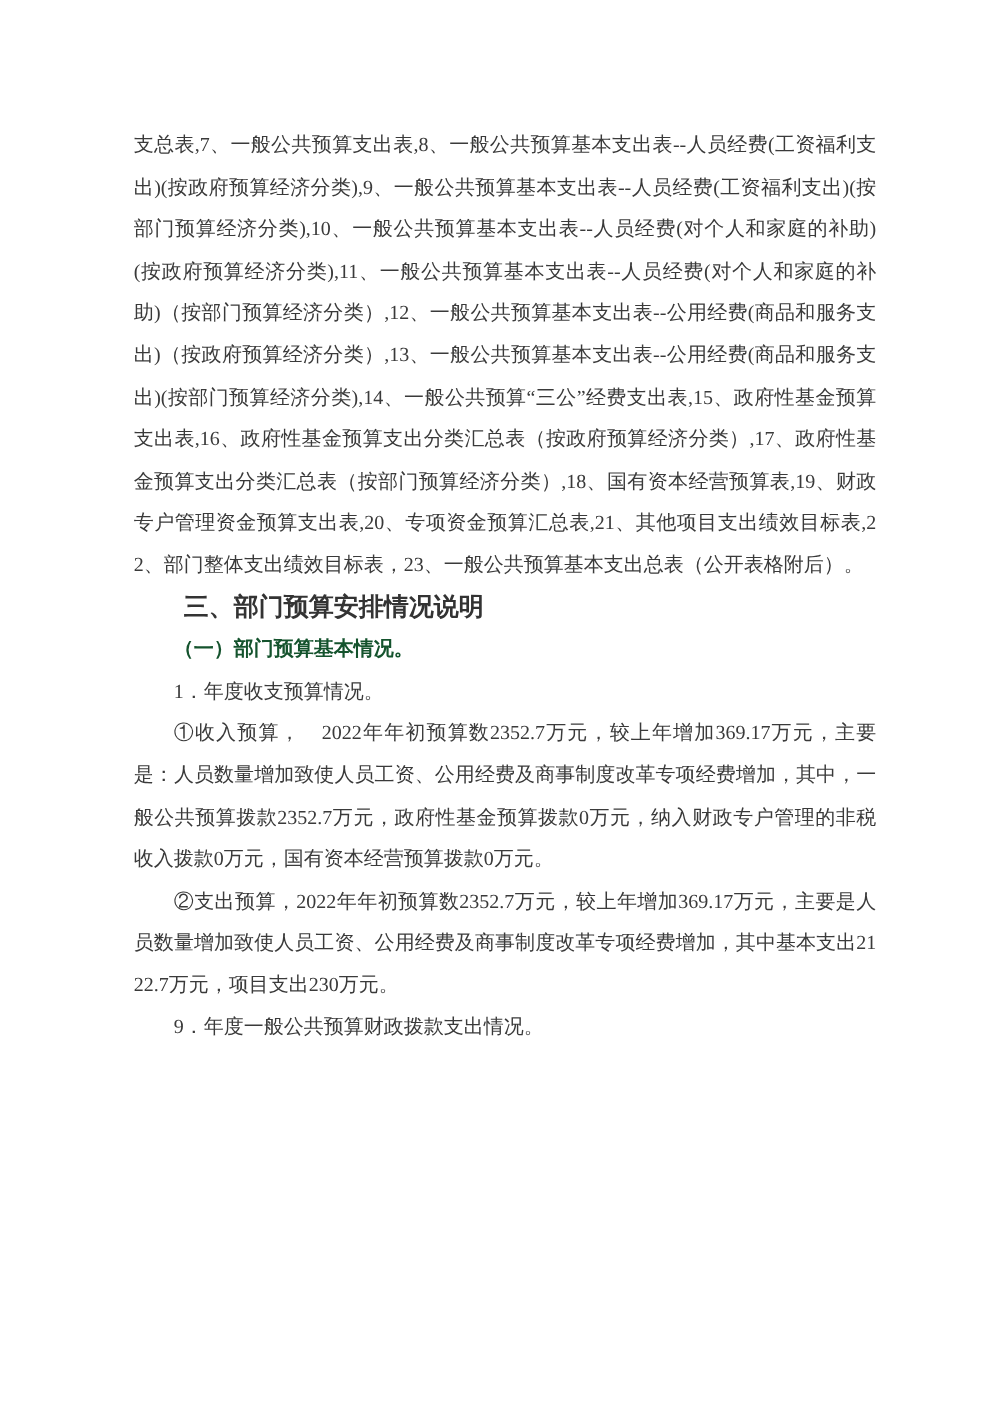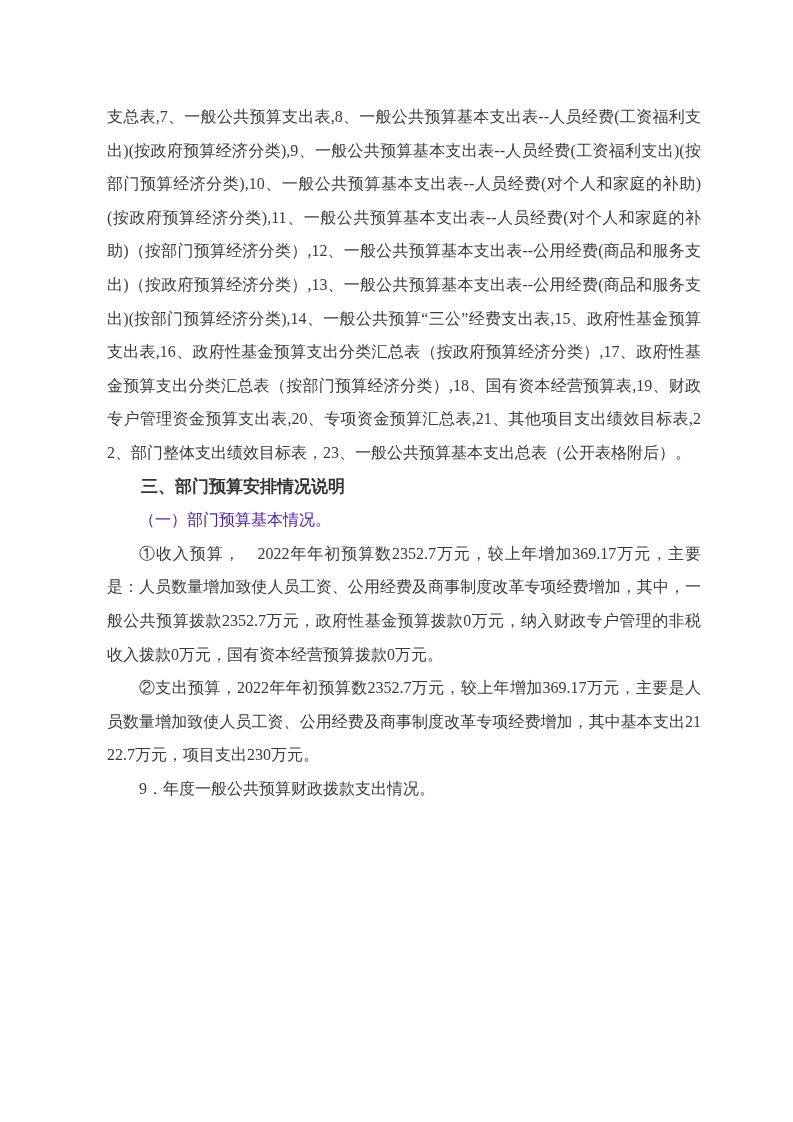--- a/index.html
+++ b/index.html
@@ -28,31 +28,32 @@
     padding: 0;
     text-indent: 2em;
     word-break: break-all;
   }
   .page p.continuation {
     text-indent: 0;
   }
   .page p.heading1 {
     font-weight: bold;
     font-family: "Liberation Sans", sans-serif;
-    font-size: 17px;
+    font-size: 20px;
     color: #333333;
   }
   .page p.heading2 {
-    font-weight: normal;
-    color: #4c1d95;
+    font-weight: bold;
+    color: #14532d;
   }
 </style>
 </head>
 <body>
 
 <div class="page">
   <p class="continuation">支总表,7、一般公共预算支出表,8、一般公共预算基本支出表--人员经费(工资福利支出)(按政府预算经济分类),9、一般公共预算基本支出表--人员经费(工资福利支出)(按部门预算经济分类),10、一般公共预算基本支出表--人员经费(对个人和家庭的补助)(按政府预算经济分类),11、一般公共预算基本支出表--人员经费(对个人和家庭的补助)（按部门预算经济分类）,12、一般公共预算基本支出表--公用经费(商品和服务支出)（按政府预算经济分类）,13、一般公共预算基本支出表--公用经费(商品和服务支出)(按部门预算经济分类),14、一般公共预算“三公”经费支出表,15、政府性基金预算支出表,16、政府性基金预算支出分类汇总表（按政府预算经济分类）,17、政府性基金预算支出分类汇总表（按部门预算经济分类）,18、国有资本经营预算表,19、财政专户管理资金预算支出表,20、专项资金预算汇总表,21、其他项目支出绩效目标表,22、部门整体支出绩效目标表，23、一般公共预算基本支出总表（公开表格附后）。</p>
   <p class="heading1">三、部门预算安排情况说明</p>
   <p class="heading2">（一）部门预算基本情况。</p>
+  <p class="body">1．年度收支预算情况。</p>
   <p class="body">①收入预算，　2022年年初预算数2352.7万元，较上年增加369.17万元，主要是：人员数量增加致使人员工资、公用经费及商事制度改革专项经费增加，其中，一般公共预算拨款2352.7万元，政府性基金预算拨款0万元，纳入财政专户管理的非税收入拨款0万元，国有资本经营预算拨款0万元。</p>
   <p class="body">②支出预算，2022年年初预算数2352.7万元，较上年增加369.17万元，主要是人员数量增加致使人员工资、公用经费及商事制度改革专项经费增加，其中基本支出2122.7万元，项目支出230万元。</p>
   <p class="body">9．年度一般公共预算财政拨款支出情况。</p>
 </div>
 
 </body></html>

